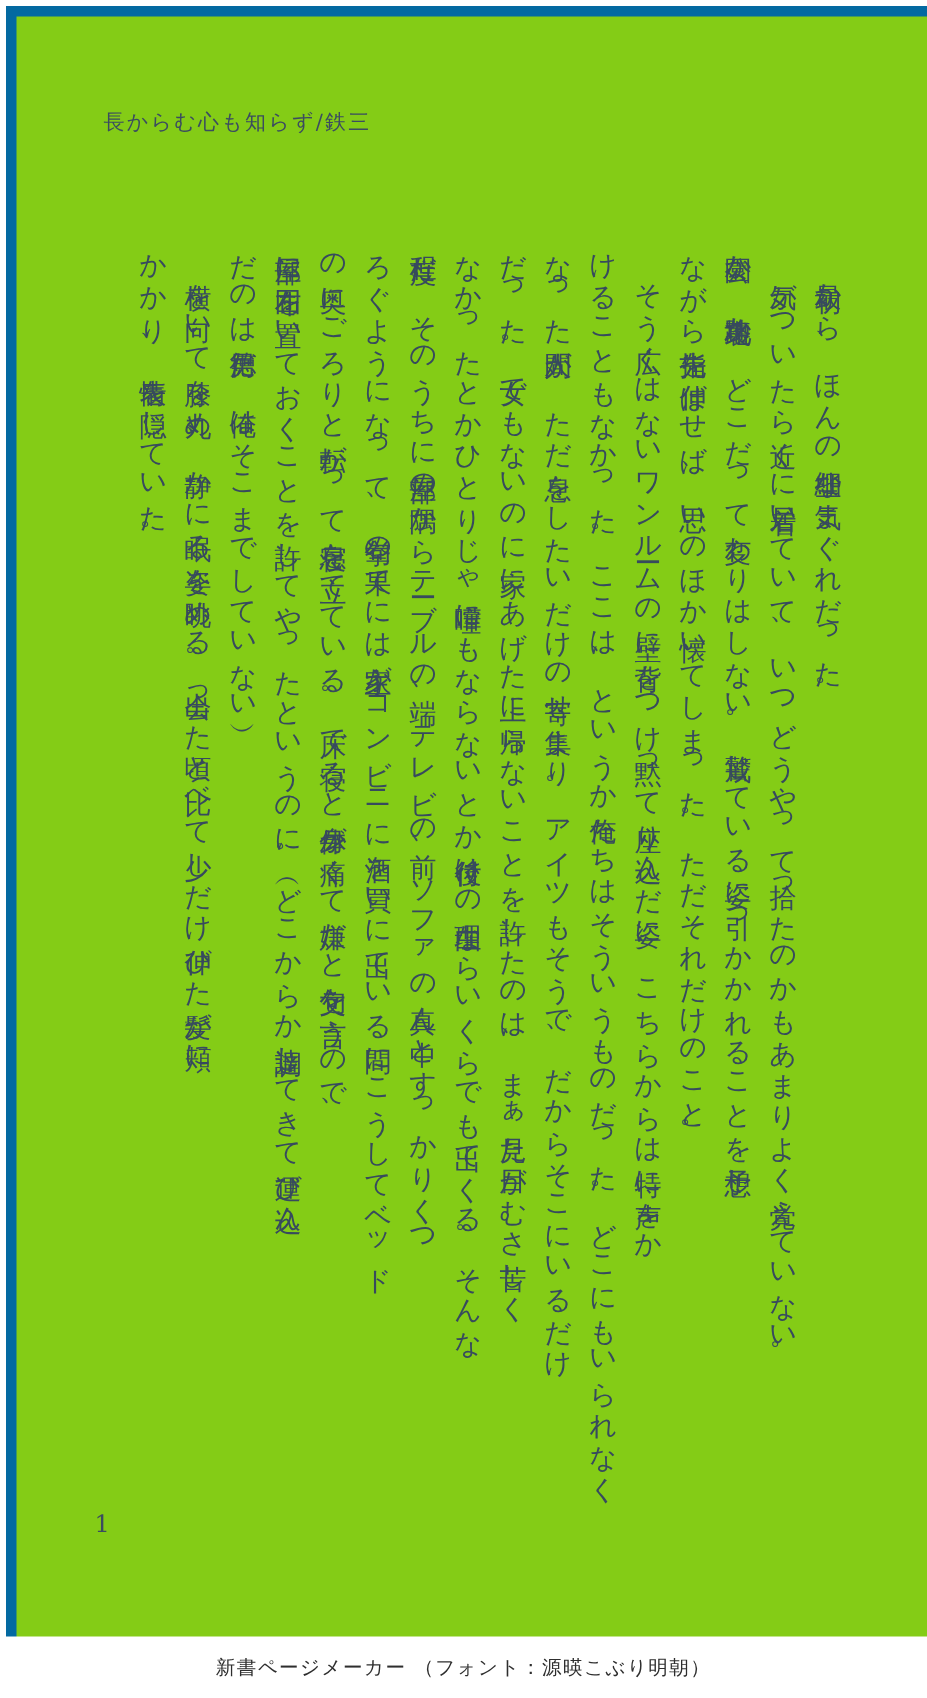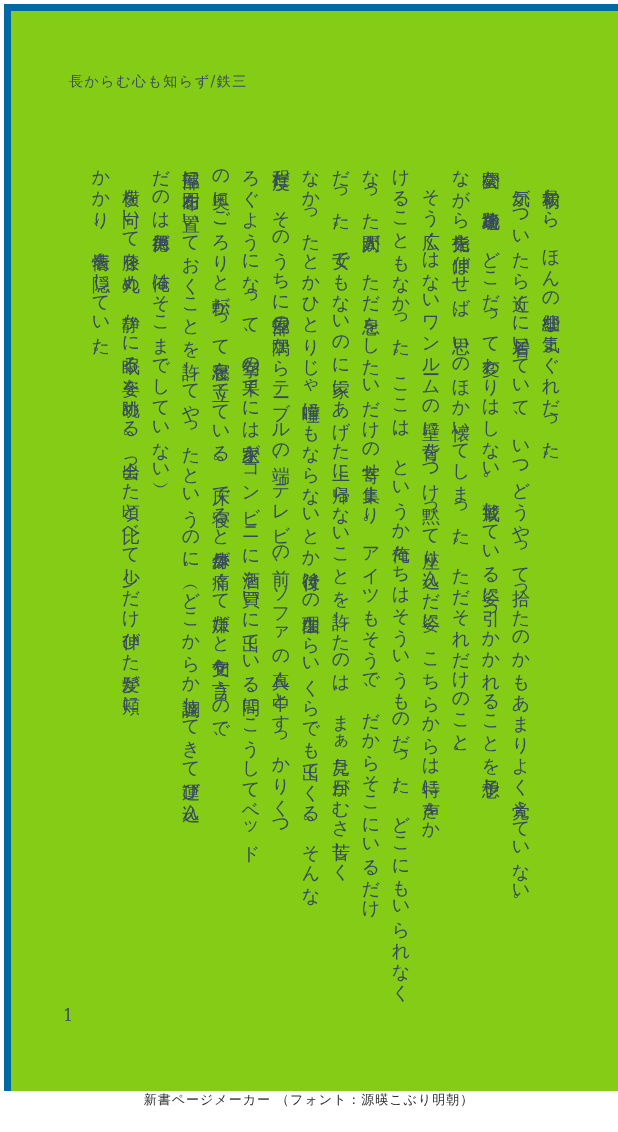--- a/index.html
+++ b/index.html
@@ -60,20 +60,21 @@
     font-size: 16px;
     color: #3b4c60;
   }
   .footer {
     position: absolute;
     left: 0;
     top: 1091px;
     width: 618px;
     height: 41px;
     display: flex;
+    align-items: center;
     justify-content: center;
     background: #ffffff;
   }
   .footer-caption {
     font-size: 13px;
     letter-spacing: 1px;
     color: #2e2e2e;
     white-space: nowrap;
   }
 </style>

